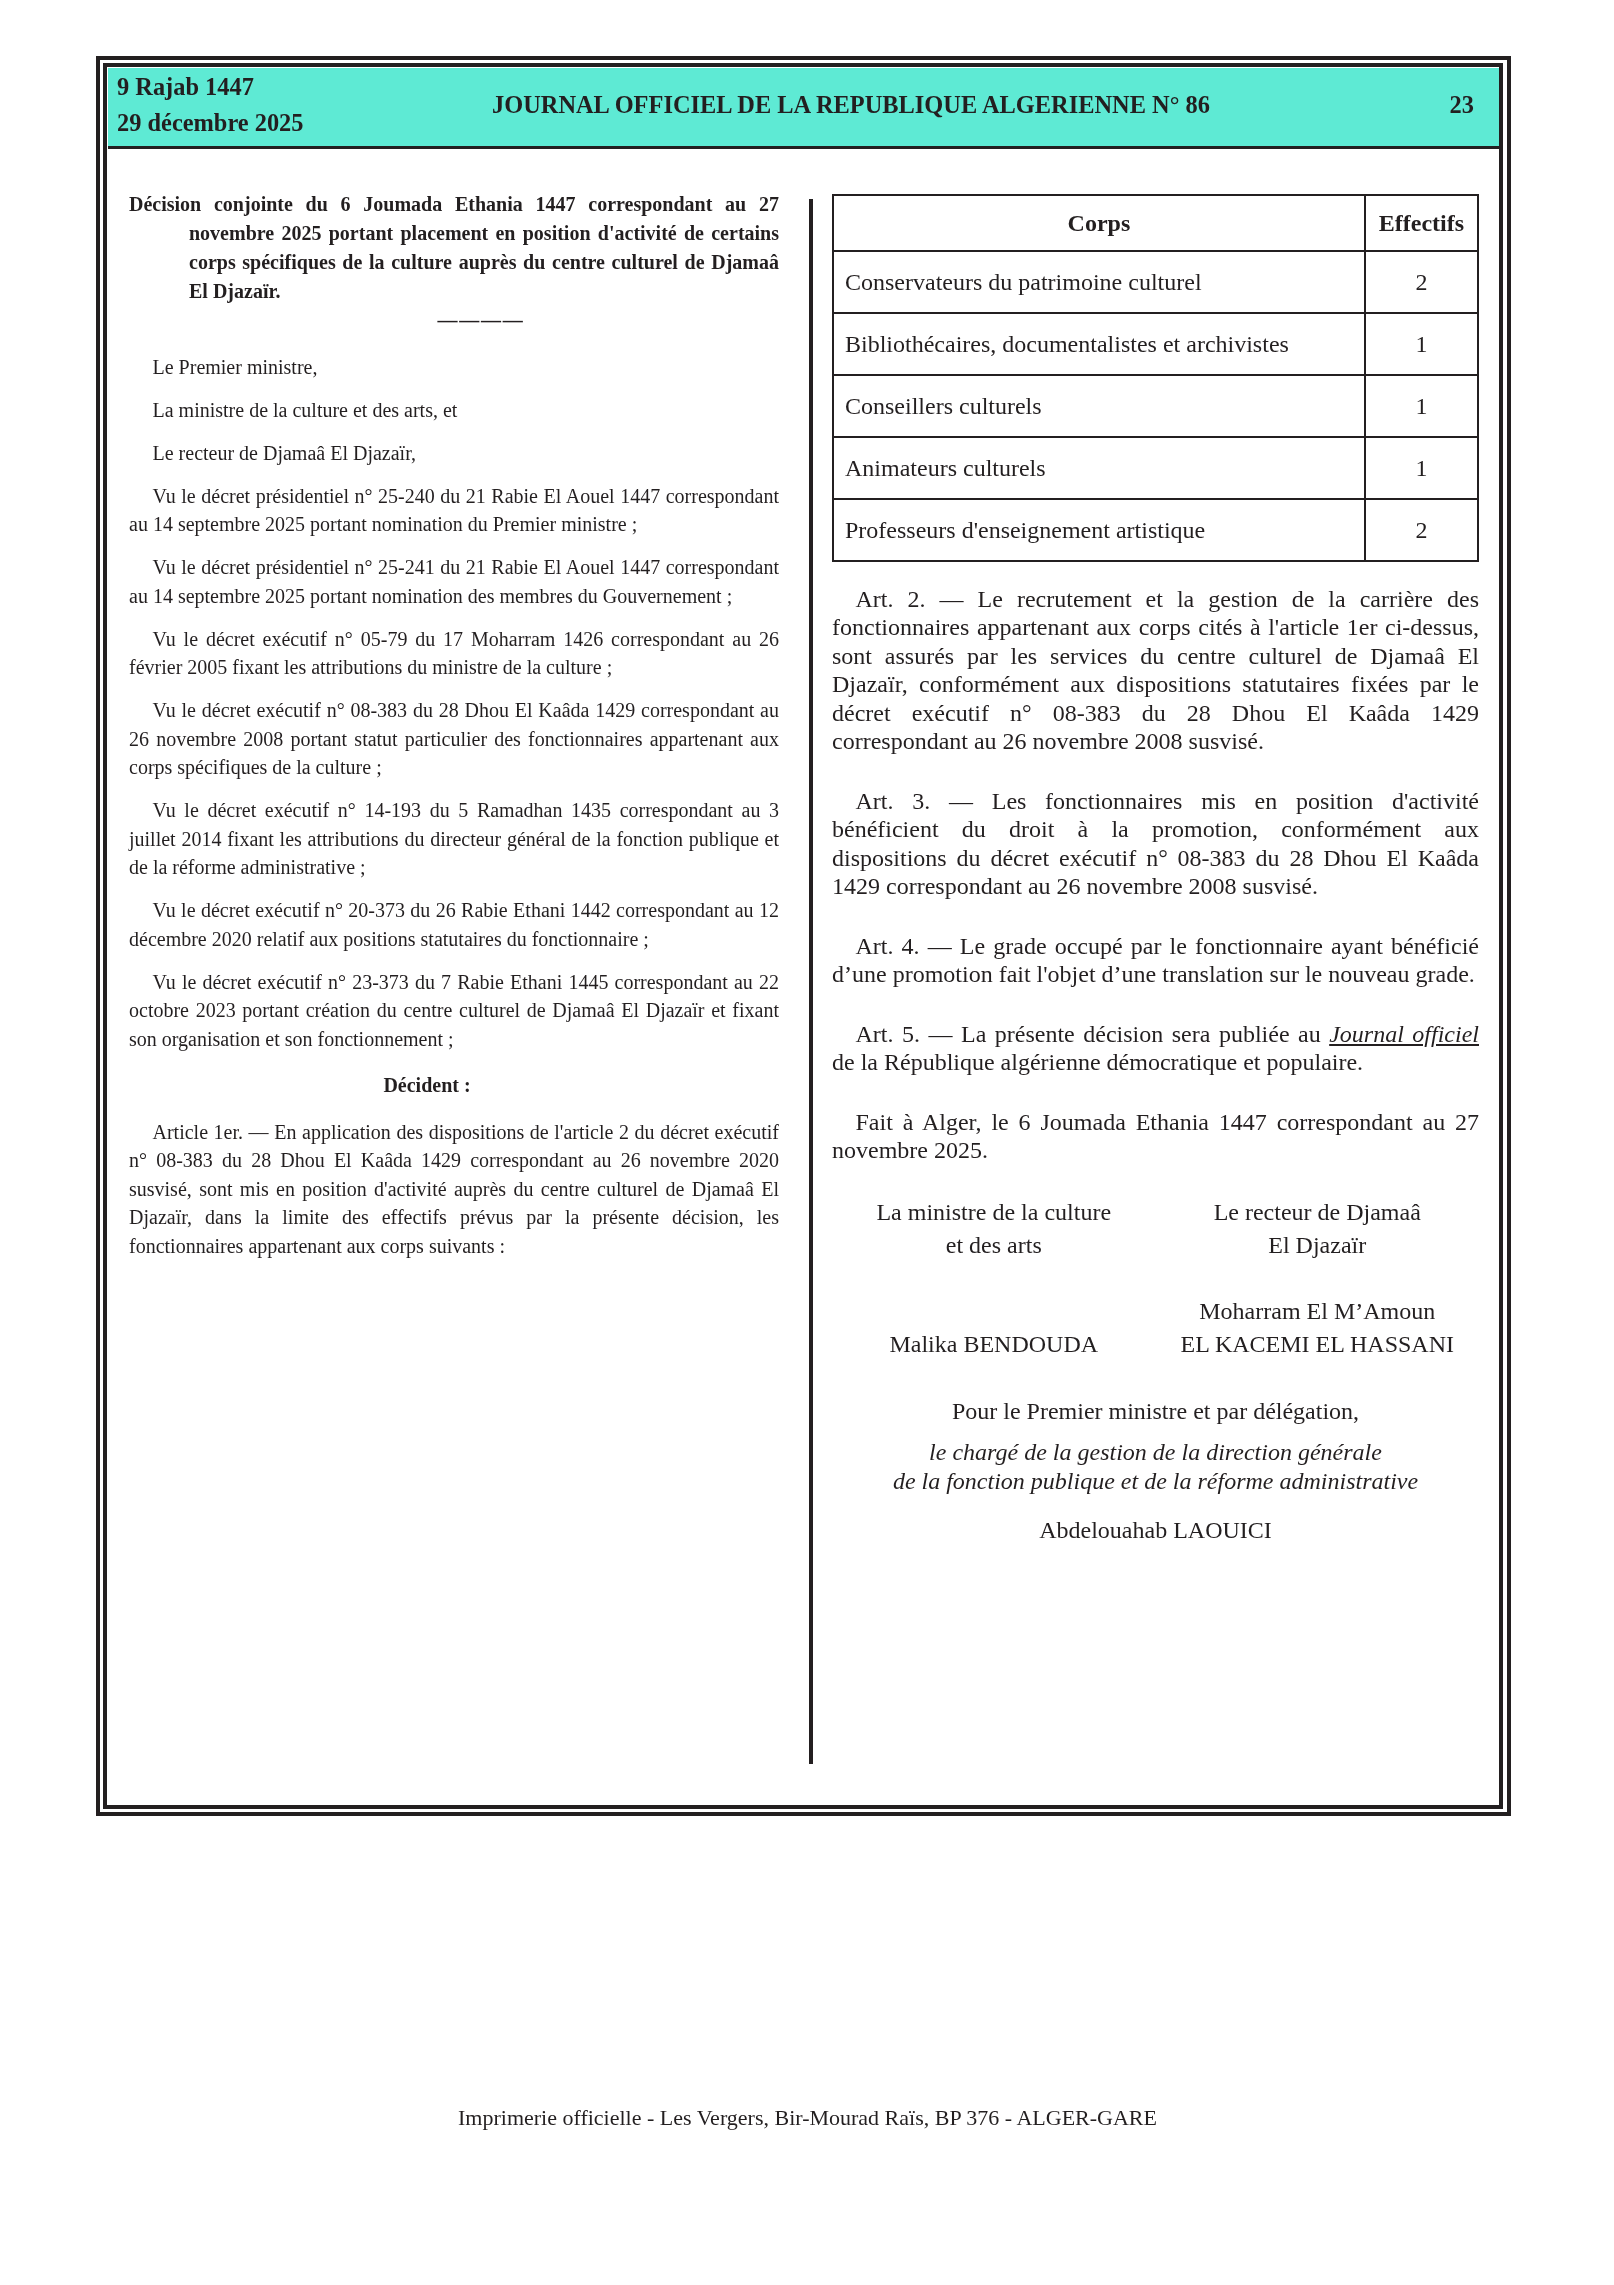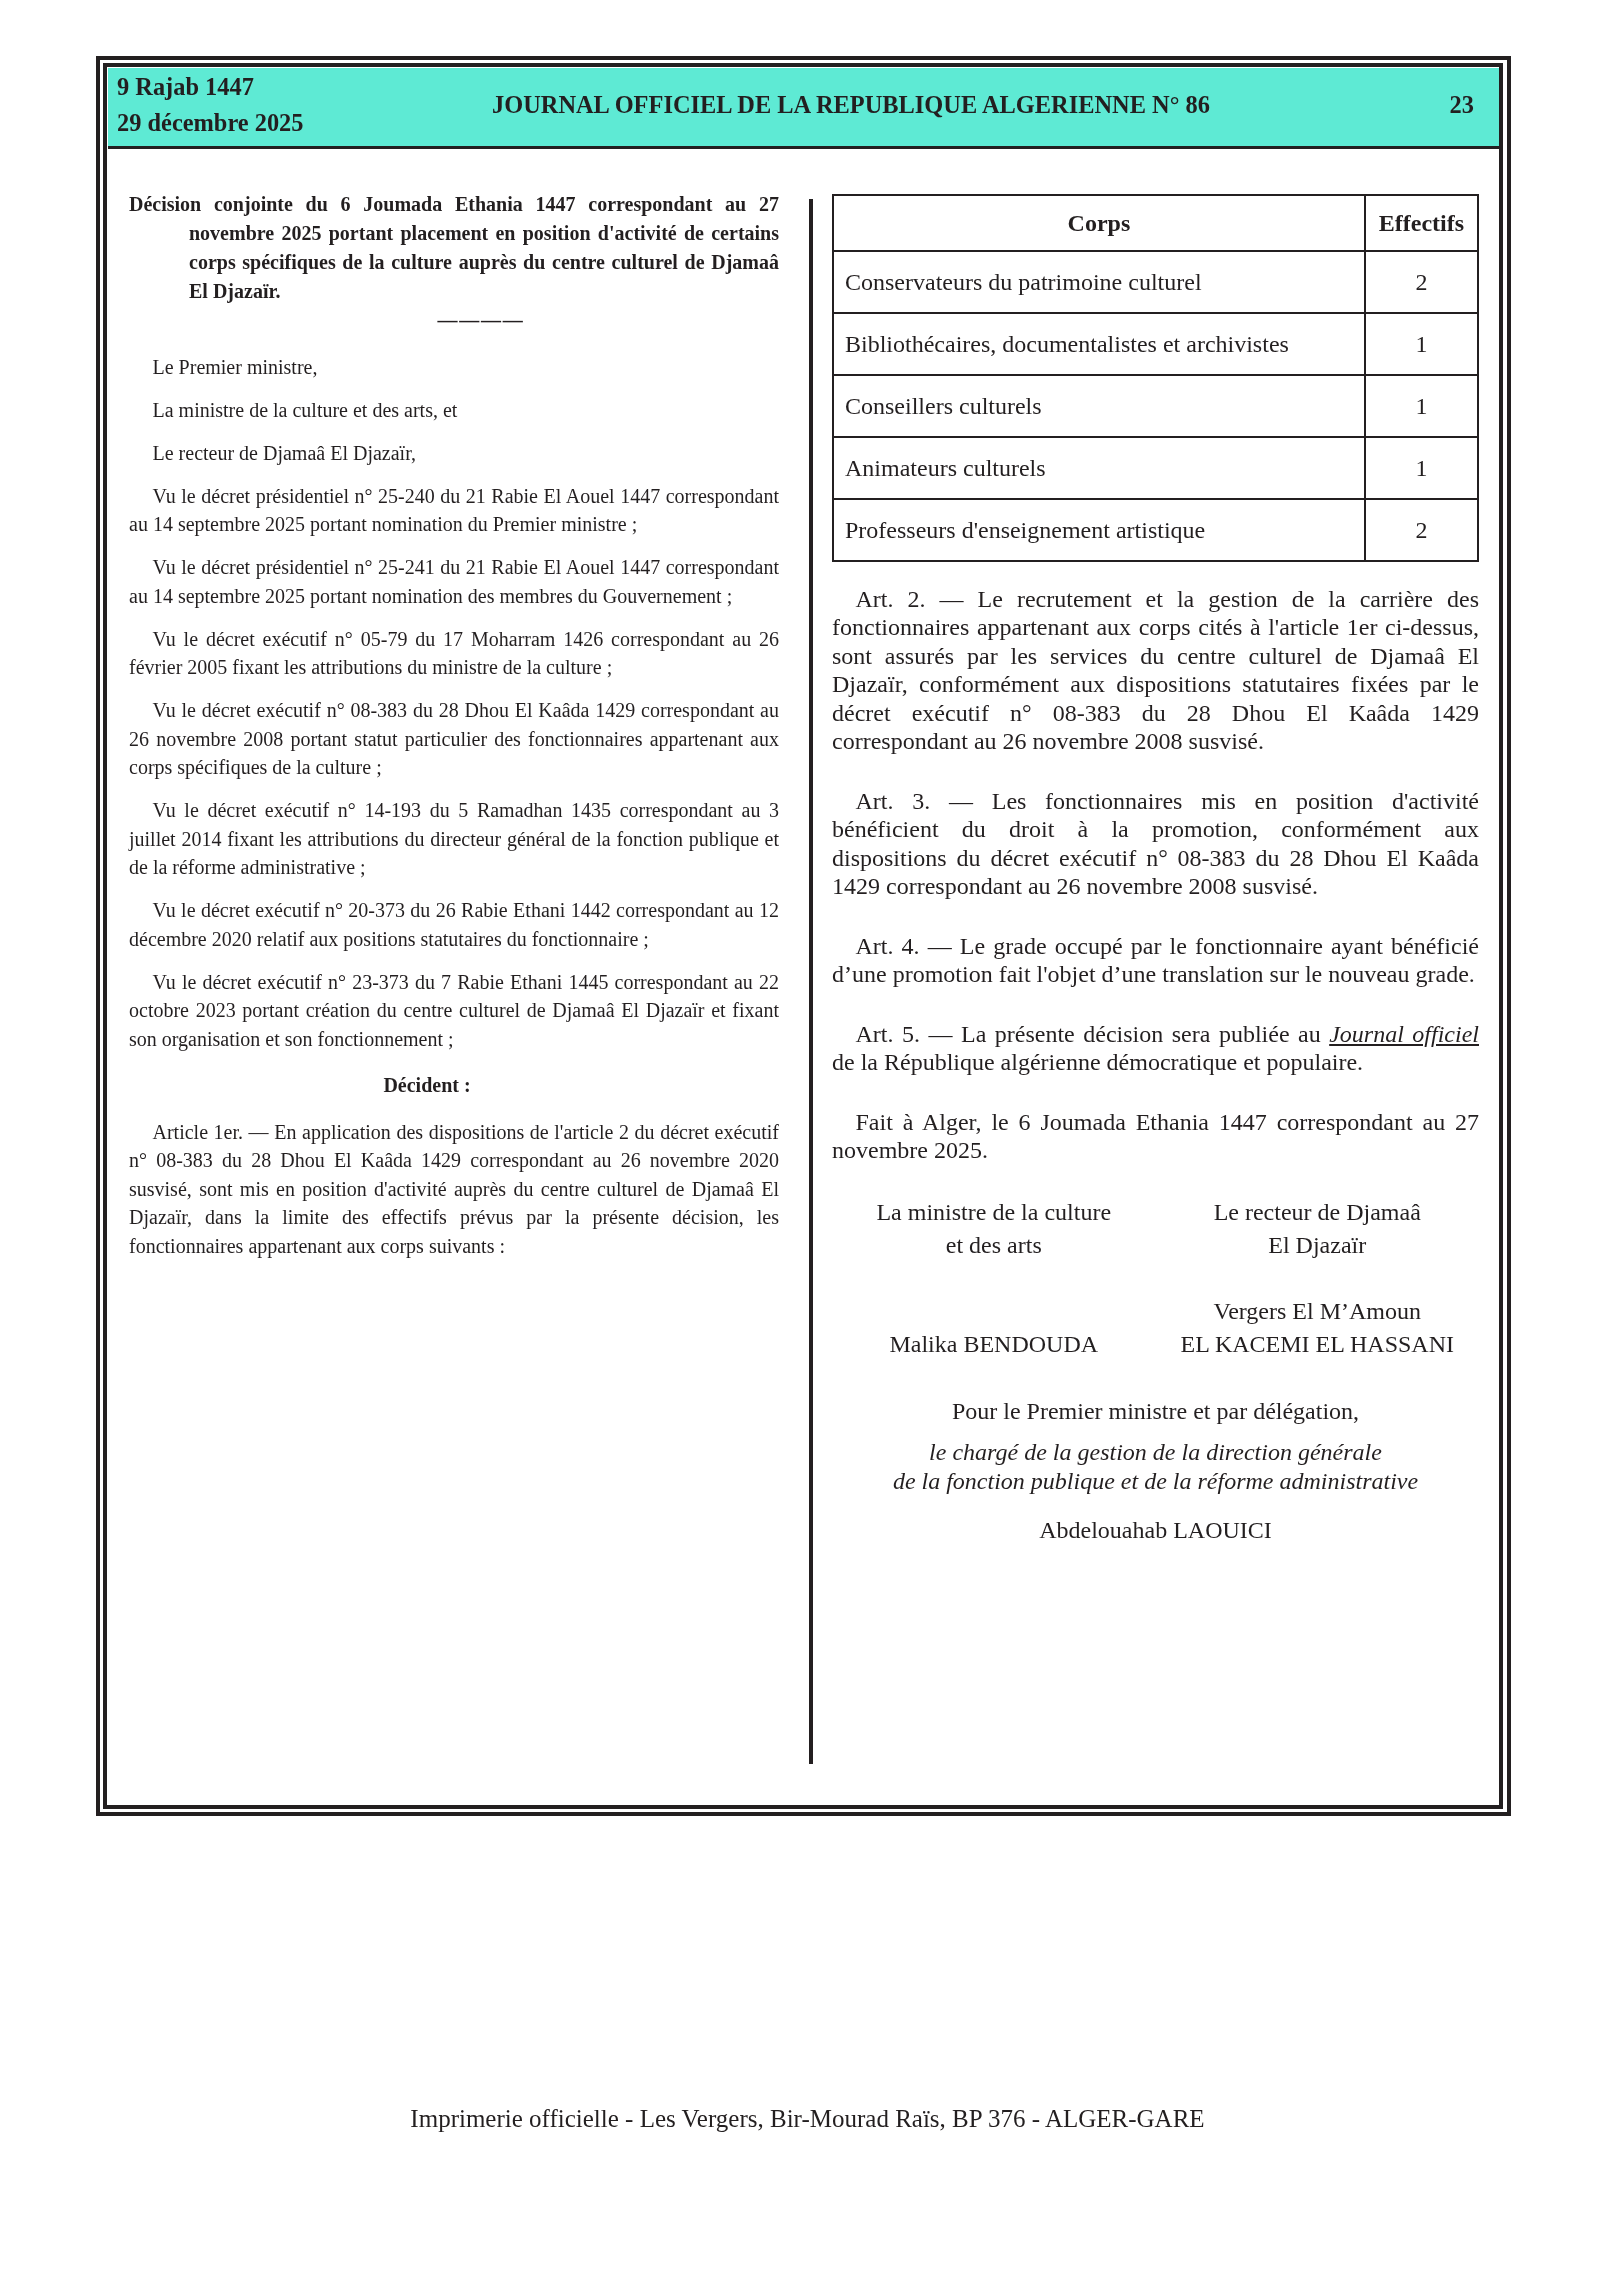--- a/index.html
+++ b/index.html
@@ -27,21 +27,21 @@
     table.corps td.c-eff { text-align: center; }
     .right p.para { margin-bottom: 31px; }
     .sig-row { display: flex; justify-content: space-between; text-align: center; margin-top: 9px; }
     .sig-col { width: 50%; }
     .sig-title { line-height: 33px; }
     .sig-names { display: flex; justify-content: space-between; text-align: center; margin-top: 33px; align-items: flex-end; }
     .sig-name { width: 50%; line-height: 33px; }
     .delegation { text-align: center; margin-top: 36px; }
     .deleg-role { text-align: center; font-style: italic; margin-top: 12.7px; line-height: 29px; }
     .deleg-name { text-align: center; margin-top: 20px; }
-    .footer { position: absolute; left: 0; width: 1615px; top: 2105px; text-align: center; font-size: 25px; }
+    .footer { position: absolute; left: 0; width: 1615px; top: 2105px; text-align: center; font-size: 22px; }
     em.jo { font-style: italic; text-decoration: underline; }
   </style>
 </head>
 <body>
 
 <div class="frame-outer"></div>
 <div class="frame-inner"></div>
 
 <div class="header">
   <div class="hdr-date1">9 Rajab 1447</div>
@@ -118,21 +118,21 @@
     </div>
     <div class="sig-col">
       <div class="sig-title">Le recteur de Djamaâ</div>
       <div class="sig-title">El Djazaïr</div>
     </div>
   </div>
 
   <div class="sig-names">
     <div class="sig-name">Malika BENDOUDA</div>
     <div class="sig-name">
-      <div>Vergers El M’Amoun</div>
+      <div>Moharram El M’Amoun</div>
       <div>EL KACEMI EL HASSANI</div>
     </div>
   </div>
 
   <div class="delegation">Pour le Premier ministre et par délégation,</div>
   <div class="deleg-role">
     <div>le chargé de la gestion de la direction générale</div>
     <div>de la fonction publique et de la réforme administrative</div>
   </div>
   <div class="deleg-name">Abdelouahab LAOUICI</div>

